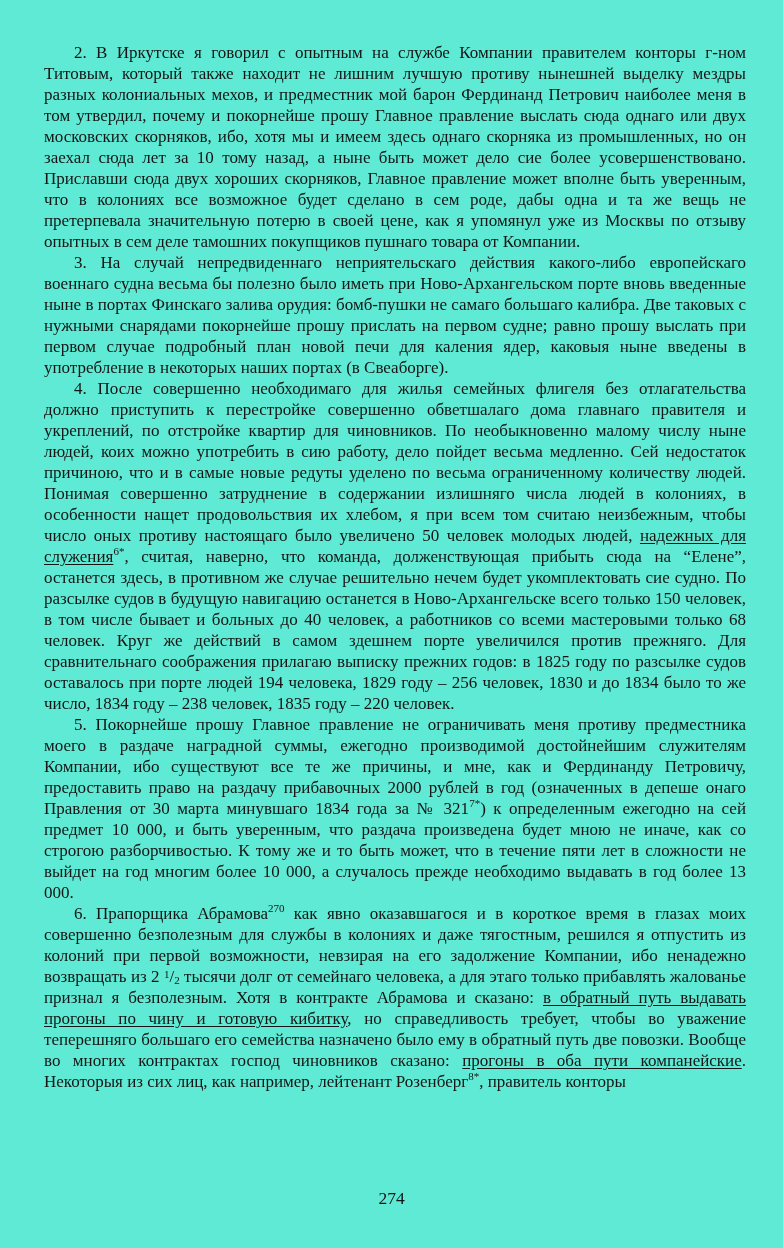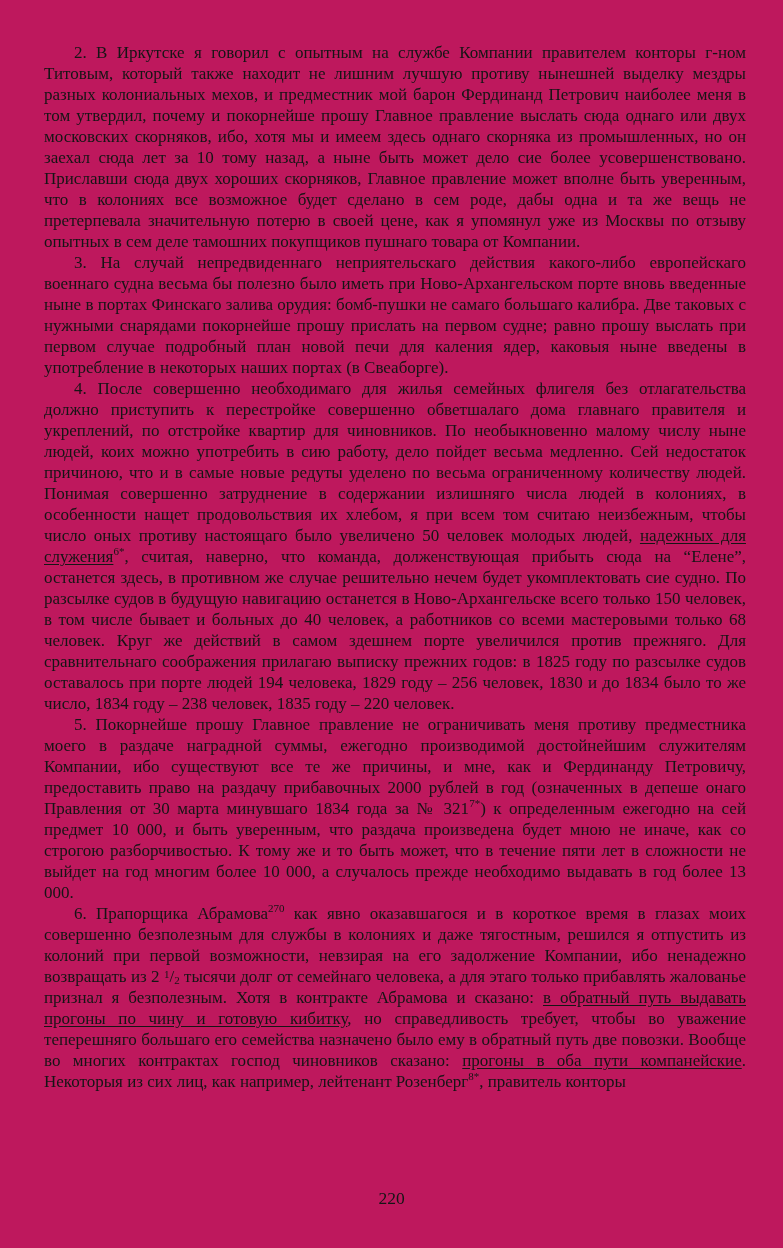--- a/index.html
+++ b/index.html
@@ -5,21 +5,21 @@
   html, body {
     margin: 0;
     padding: 0;
     background: #e8e8e8;
   }
   .page {
     position: relative;
     width: 783px;
     height: 1248px;
     margin: 0 auto;
-    background: #be185d;
+    background: #5eead4;
     color: #151515;
     font-family: "Liberation Serif", "DejaVu Serif", serif;
     overflow: hidden;
     box-sizing: border-box;
   }
   .text-block {
     position: absolute;
     top: 42px;
     left: 44px;
     width: 702px;
@@ -67,14 +67,14 @@
     <p class="para"><span>3. На случай непредвиденнаго неприятельскаго действия какого-либо европейскаго военнаго судна весьма бы полезно было иметь при Ново-Архангельском порте вновь введенные ныне в портах Финскаго залива орудия: бомб-пушки не самаго большаго калибра. Две таковых с нужными снарядами покорнейше прошу прислать на первом судне; равно прошу выслать при первом случае подробный план новой печи для каления ядер, каковыя ныне введены в употребление в некоторых наших портах (в Свеаборге).</span></p>
 
     <p class="para"><span>4. После совершенно необходимаго для жилья семейных флигеля без отлагательства должно приступить к перестройке совершенно обветшалаго дома главнаго правителя и укреплений, по отстройке квартир для чиновников. По необыкновенно малому числу ныне людей, коих можно употребить в сию работу, дело пойдет весьма медленно. Сей недостаток причиною, что и в самые новые редуты уделено по весьма ограниченному количеству людей. Понимая совершенно затруднение в содержании излишняго числа людей в колониях, в особенности нащет продовольствия их хлебом, я при всем том считаю неизбежным, чтобы число оных противу настоящаго было увеличено 50 человек молодых людей, </span><span class="u">надежных для служения</span><sup class="fn">6*</sup><span>, считая, наверно, что команда, долженствующая прибыть сюда на “Елене”, останется здесь, в противном же случае решительно нечем будет укомплектовать сие судно. По разсылке судов в будущую навигацию останется в Ново-Архангельске всего только 150 человек, в том числе бывает и больных до 40 человек, а работников со всеми мастеровыми только 68 человек. Круг же действий в самом здешнем порте увеличился против прежняго. Для сравнительнаго соображения прилагаю выписку прежних годов: в 1825 году по разсылке судов оставалось при порте людей 194 человека, 1829 году – 256 человек, 1830 и до 1834 было то же число, 1834 году – 238 человек, 1835 году – 220 человек.</span></p>
 
     <p class="para"><span>5. Покорнейше прошу Главное правление не ограничивать меня противу предместника моего в раздаче наградной суммы, ежегодно производимой достойнейшим служителям Компании, ибо существуют все те же причины, и мне, как и Фердинанду Петровичу, предоставить право на раздачу прибавочных 2000 рублей в год (означенных в депеше онаго Правления от 30 марта минувшаго 1834 года за № 321</span><sup class="fn">7*</sup><span>) к определенным ежегодно на сей предмет 10 000, и быть уверенным, что раздача произведена будет мною не иначе, как со строгою разборчивостью. К тому же и то быть может, что в течение пяти лет в сложности не выйдет на год многим более 10 000, а случалось прежде необходимо выдавать в год более 13 000.</span></p>
 
     <p class="para"><span>6. Прапорщика Абрамова</span><sup class="fn">270</sup><span> как явно оказавшагося и в короткое время в глазах моих совершенно безполезным для службы в колониях и даже тягостным, решился я отпустить из колоний при первой возможности, невзирая на его задолжение Компании, ибо ненадежно возвращать из 2 </span><span class="frac"><sup>1</sup><span>/</span><sub>2</sub></span><span> тысячи долг от семейнаго человека, а для этаго только прибавлять жалованье признал я безполезным. Хотя в контракте Абрамова и сказано: </span><span class="u">в обратный путь выдавать прогоны по чину и готовую кибитку</span><span>, но справедливость требует, чтобы во уважение теперешняго большаго его семейства назначено было ему в обратный путь две повозки. Вообще во многих контрактах господ чиновников сказано: </span><span class="u">прогоны в оба пути компанейские</span><span>. Некоторыя из сих лиц, как например, лейтенант Розенберг</span><sup class="fn">8*</sup><span>, правитель конторы</span></p>
 
   </div>
 
-  <div class="page-num">220</div>
+  <div class="page-num">274</div>
 </div>
 
 </body></html>

